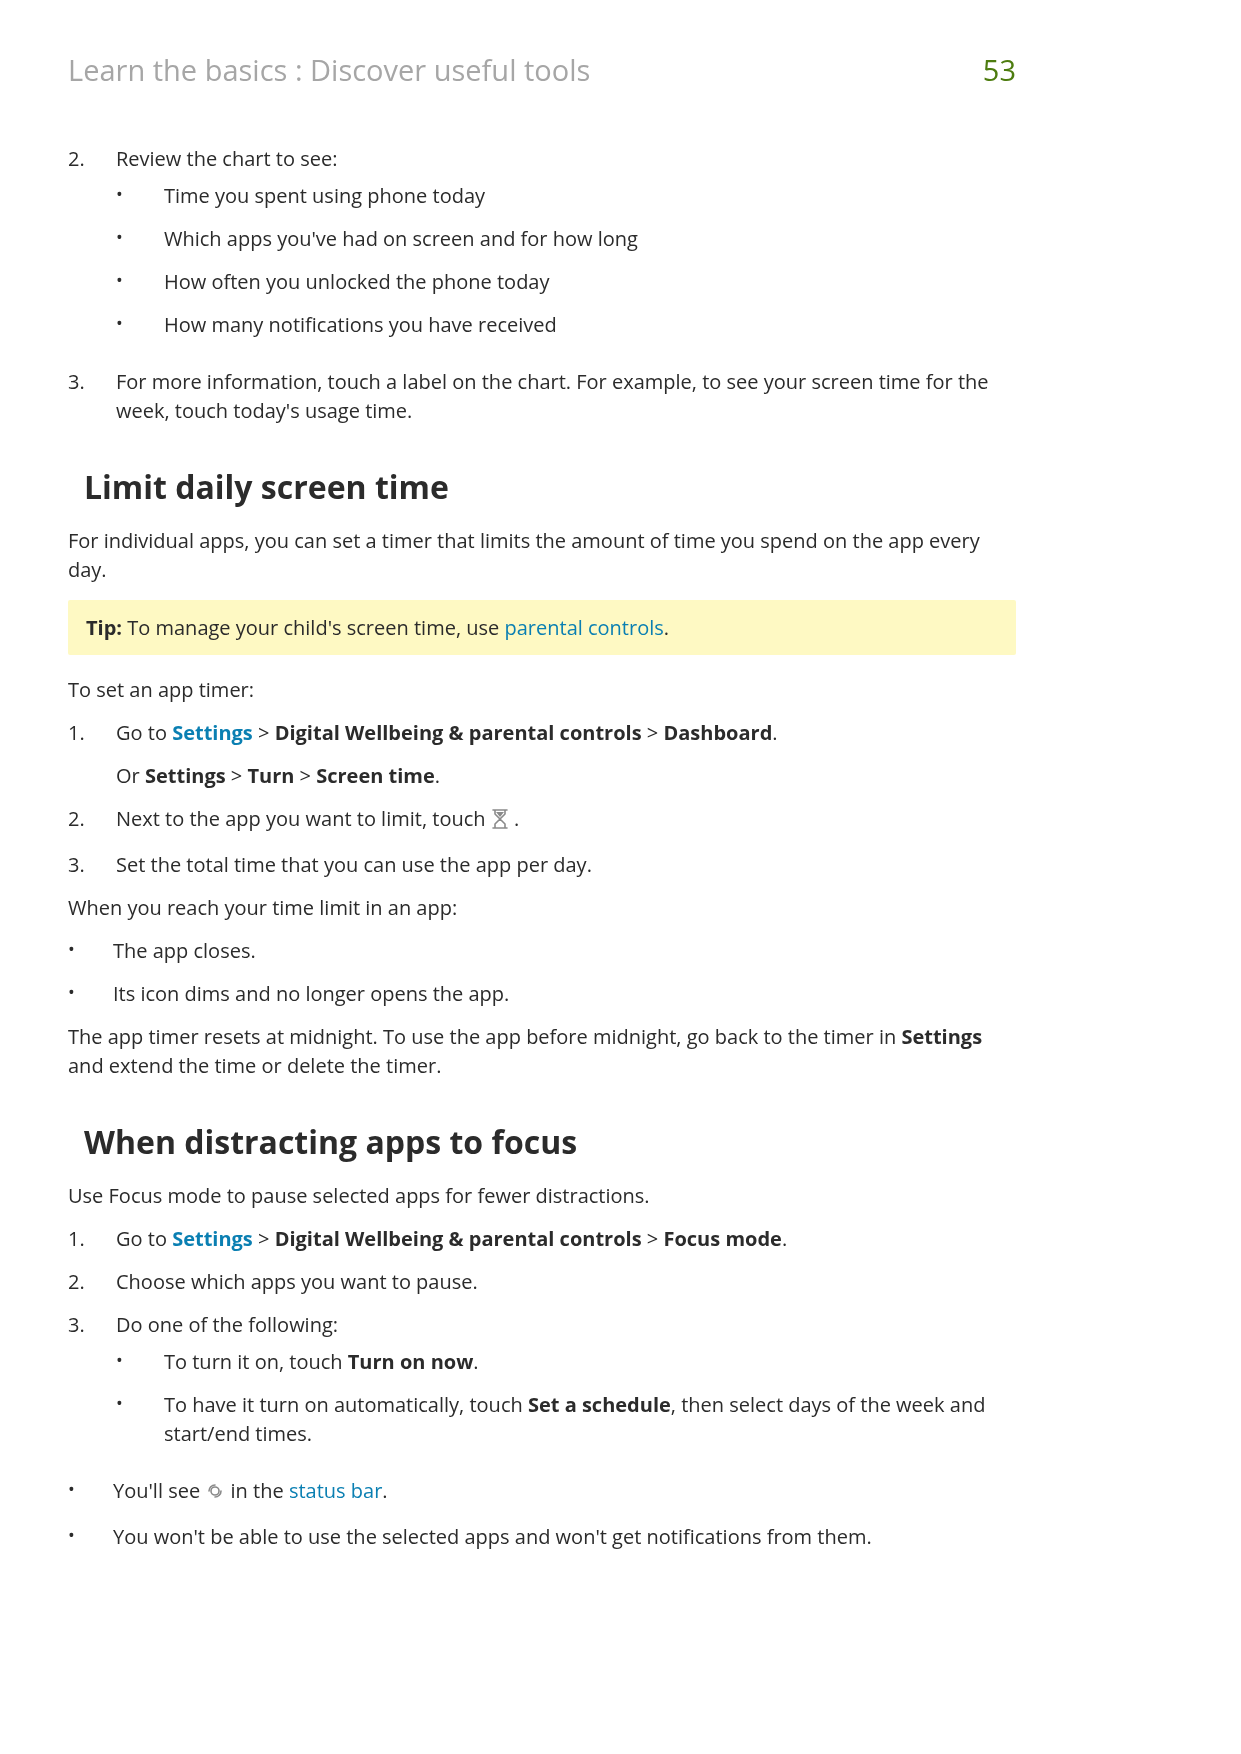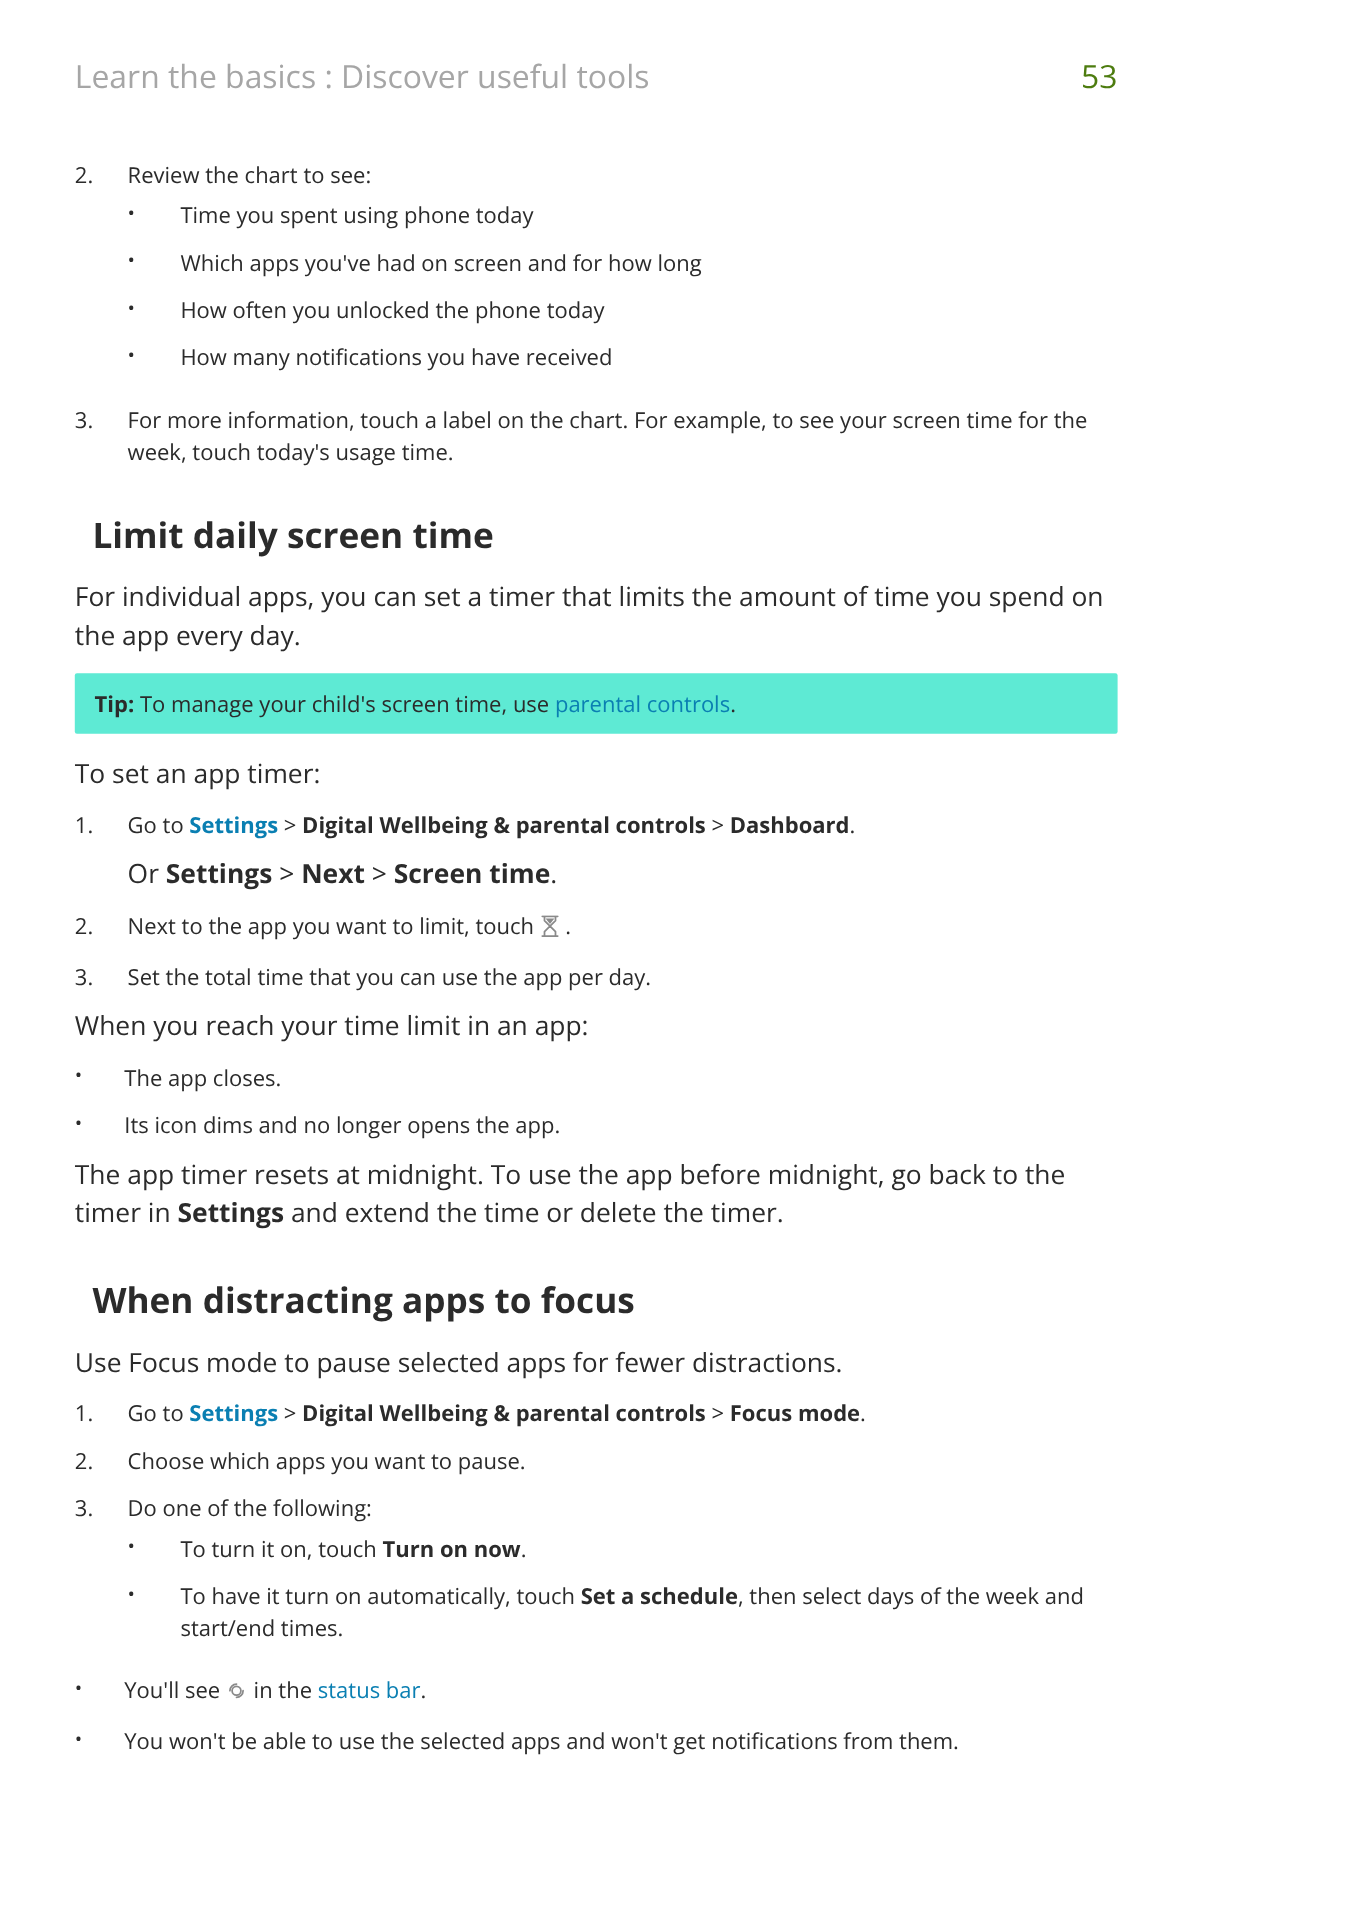--- a/index.html
+++ b/index.html
@@ -64,32 +64,32 @@
     line-height: 1.45;
   }
   ul.bul > li .dot {
     min-width: 45px;
     text-align: left;
     font-size: 18px;
     line-height: 1.55;
   }
   ul.bul.nested > li .dot { min-width: 48px; }
   .p {
-    font-size: 24px;
+    font-size: 20px;
     line-height: 1.45;
     margin: 12px 0 14px 0;
   }
   h2.section {
     font-size: 32px;
     font-weight: 700;
     margin: 40px 0 18px 16px;
     color: #2b2b2b;
   }
   .tipbox {
-    background: #5eead4;
+    background: #fef9c3;
     padding: 14px 18px;
     font-size: 20px;
     margin: 16px 0 20px 0;
     color: #2b2b2b;
     border-radius: 2px;
   }
   .link {
     color: #0a7fb2;
     cursor: pointer;
   }
@@ -152,21 +152,21 @@
   </div>
 
   <div class="p">To set an app timer:</div>
 
   <ol class="num">
     <li>
       <span class="marker">1.</span>
       <div class="content">
         <span>Go to </span><span class="link bold">Settings</span><span> &gt; </span><b>Digital Wellbeing &amp; parental controls</b><span> &gt; </span><b>Dashboard</b><span>.</span>
         <div class="p" style="margin:14px 0 0 0;">
-          <span>Or </span><b>Settings</b><span> &gt; </span><b>Next</b><span> &gt; </span><b>Screen time</b><span>.</span>
+          <span>Or </span><b>Settings</b><span> &gt; </span><b>Turn</b><span> &gt; </span><b>Screen time</b><span>.</span>
         </div>
       </div>
     </li>
     <li>
       <span class="marker">2.</span>
       <div class="content">
         <span>Next to the app you want to limit, touch </span>
         <span class="hourglass">
           <svg width="18" height="20" viewBox="0 0 18 20">
             <path d="M2 1 H16 M2 19 H16 M4 1 V5 L9 10 L4 15 V19 M14 1 V5 L9 10 L14 15 V19" fill="none" stroke="#8a8a8a" stroke-width="1.6" stroke-linecap="round" stroke-linejoin="round"></path>

